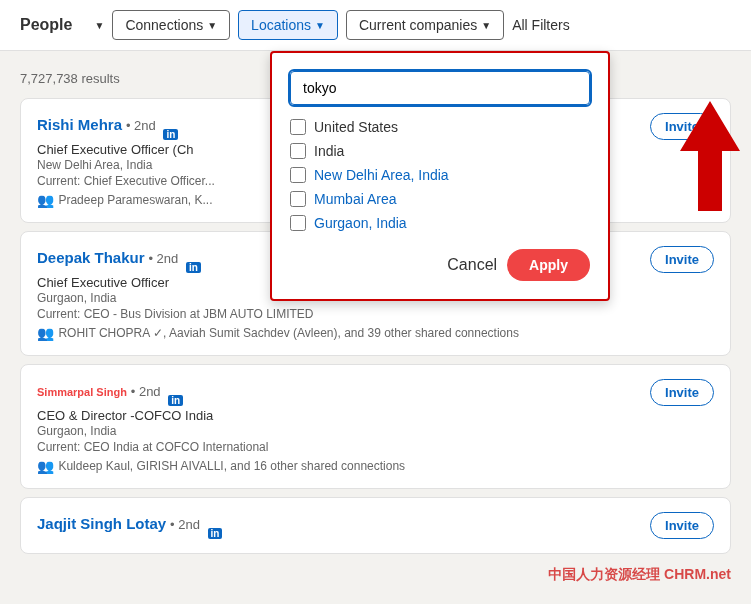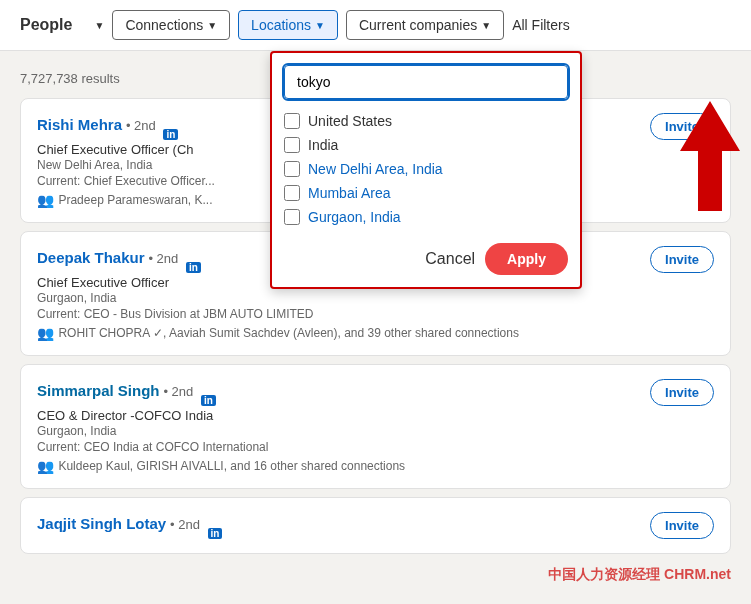--- a/index.html
+++ b/index.html
@@ -144,22 +144,22 @@
       position: absolute;
       top: 0;
       left: 270px;
       z-index: 100;
     }
 
     .location-dropdown {
       background: #fff;
       border: 2px solid #cc0000;
       border-radius: 4px;
-      padding: 12px;
-      width: 312px;
+      padding: 18px;
+      width: 340px;
       box-shadow: 0 4px 12px rgba(0,0,0,0.2);
     }
 
     .search-input {
       width: 100%;
       border: 1px solid #0a66c2;
       border-radius: 4px;
       padding: 8px 12px;
       font-size: 14px;
       outline: 2px solid #0a66c2;
@@ -308,21 +308,21 @@
       <div class="person-current">Current: CEO - Bus Division at JBM AUTO LIMITED</div>
       <div class="person-connections">
         <span class="connections-icon">👥</span>
         <span>ROHIT CHOPRA ✓, Aaviah Sumit Sachdev (Avleen), and 39 other shared connections</span>
       </div>
       <button class="invite-btn">Invite</button>
     </div>
 
     <div class="person-card">
       <div style="display:inline;">
-        <span style="color:#0369a1;font-weight:600;font-size:15px;">Simmarpal Singh</span>
+        <span style="color:#ef4444;font-weight:600;font-size:11px;">Simmarpal Singh</span>
         <span style="color:#666;font-size:13px;"> • 2nd </span>
         <span class="li-badge">in</span>
       </div>
       <div class="person-title">CEO &amp; Director -COFCO India</div>
       <div class="person-location">Gurgaon, India</div>
       <div class="person-current">Current: CEO India at COFCO International</div>
       <div class="person-connections">
         <span class="connections-icon">👥</span>
         <span>Kuldeep Kaul, GIRISH AIVALLI, and 16 other shared connections</span>
       </div>

